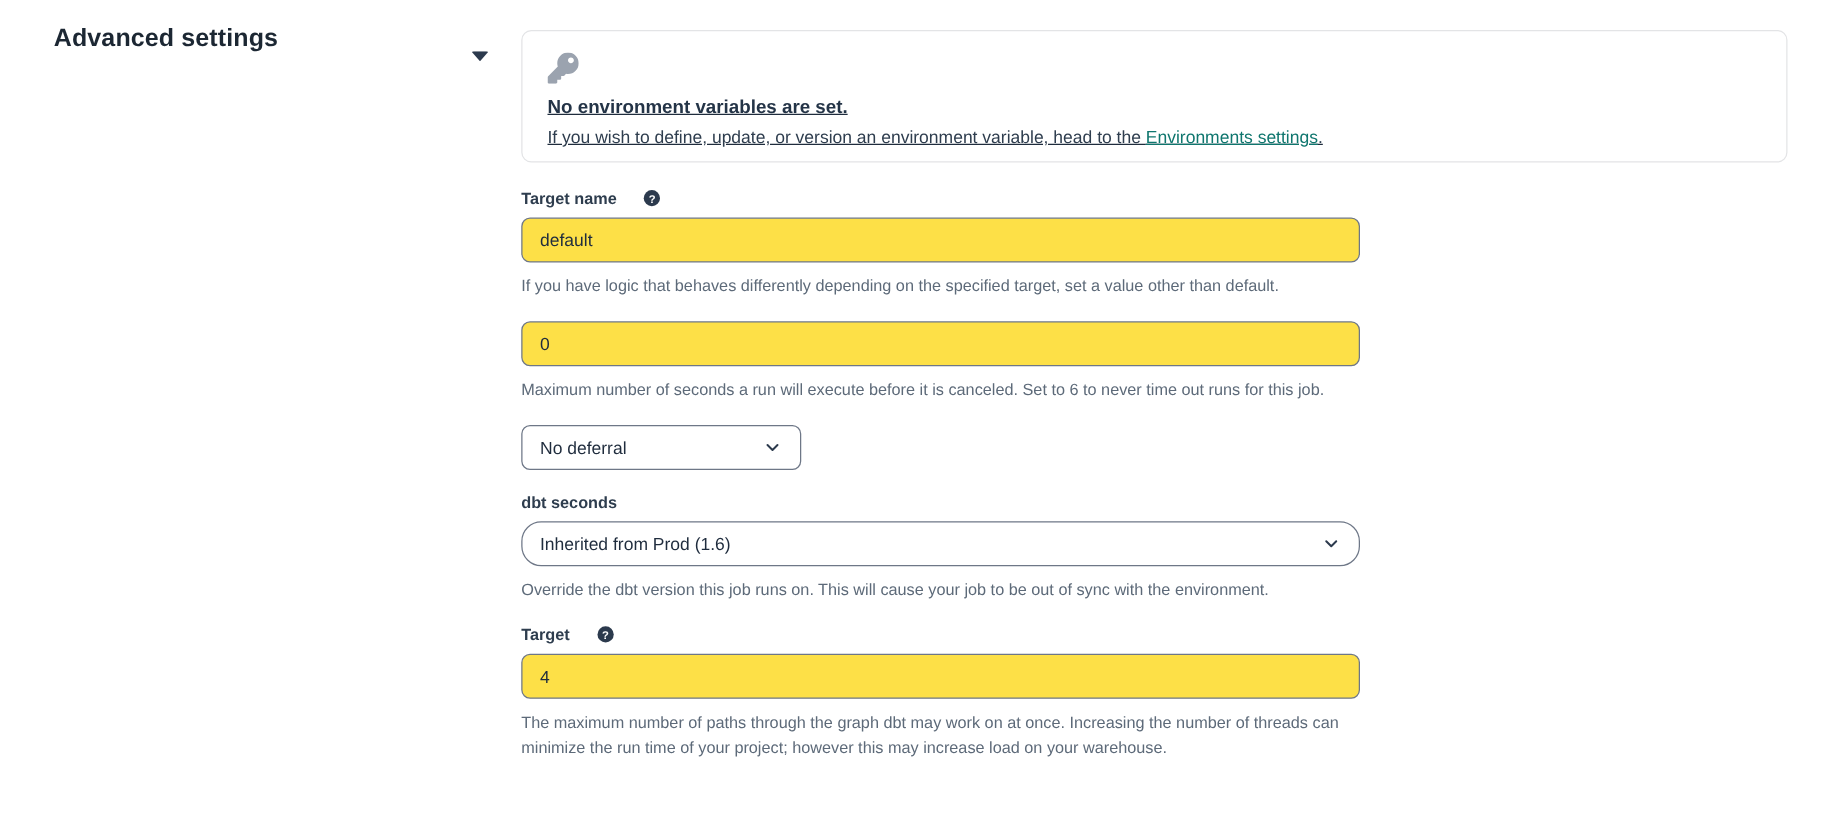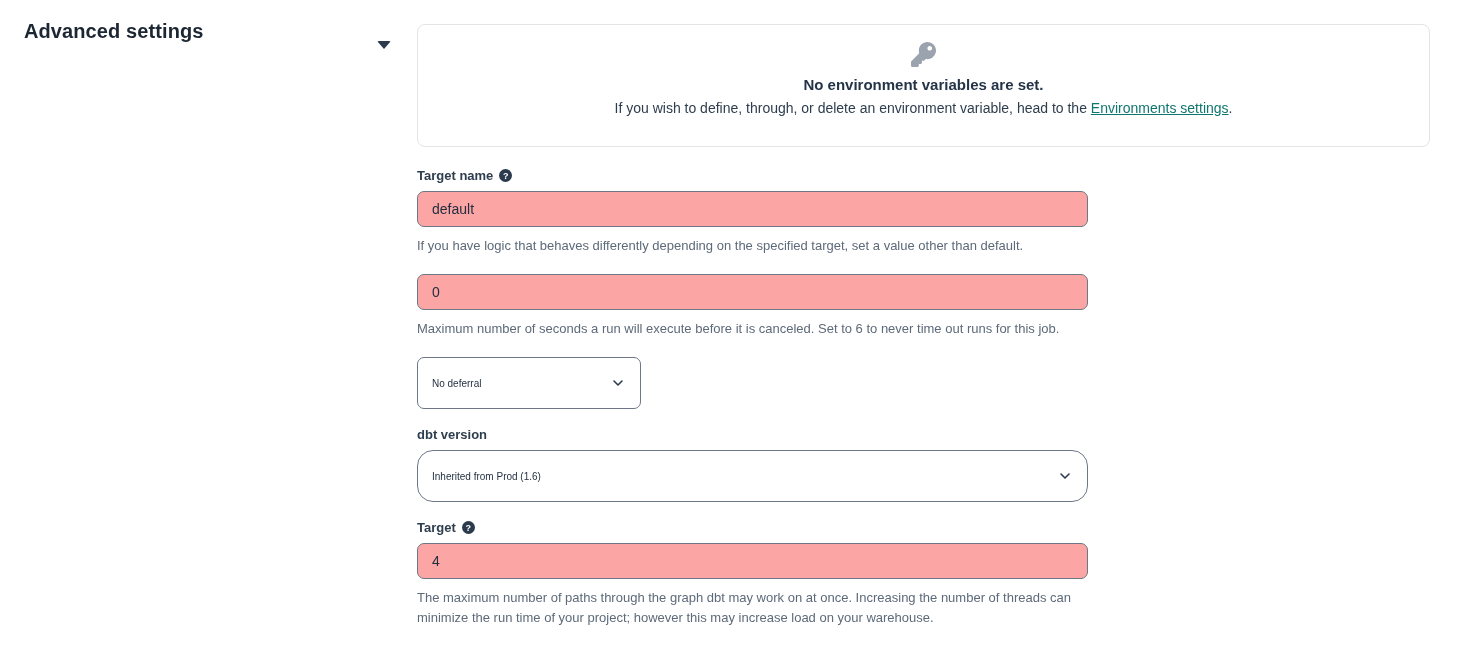--- a/index.html
+++ b/index.html
@@ -7,21 +7,21 @@
   body {
     font-family: "Liberation Sans", sans-serif;
     color: #1f2c3d;
     position: relative;
     overflow: hidden;
   }
 
   
   .left-header {
     position: absolute;
-    left: 24px;
+    left: 43px;
     top: 20px;
     width: 330px;
   }
   .page-title {
     font-size: 20px;
     font-weight: 700;
     color: #1c2733;
     letter-spacing: 0.1px;
   }
   .page-subtitle {
@@ -48,22 +48,23 @@
     top: 24px;
     width: 1013px;
   }
 
   
   .env-card {
     width: 100%;
     border: 1px solid #e3e4e6;
     border-radius: 8px;
     background: #ffffff;
-    text-align: center;
-    padding: 17px 20px 30px 20px;
+    text-align: left;
+    padding: 17px 20px 12px 20px;
+    text-decoration: underline;
   }
   .env-card .key-icon-wrap { display: inline-block; line-height: 0; }
   .env-card-title {
     margin-top: 5px;
     font-size: 15px;
     font-weight: 700;
     color: #243447;
   }
   .env-card-msg {
     margin-top: 7px;
@@ -78,21 +79,21 @@
 
   
   .form {
     width: 671px;
     margin-top: 21px;
   }
   .form-group { margin-bottom: 18px; }
   .label-row {
     display: flex;
     align-items: center;
-    gap: 6px;
+    gap: 22px;
     margin-bottom: 8px;
   }
   .field-label {
     font-size: 13px;
     font-weight: 700;
     color: #2e3d4e;
   }
   .help-icon {
     width: 13px; height: 13px;
     border-radius: 50%;
@@ -109,34 +110,34 @@
   }
   .text-input {
     width: 100%;
     height: 36px;
     border: 1px solid #6e7787;
     border-radius: 7px;
     padding: 0 14px;
     font-family: "Liberation Sans", sans-serif;
     font-size: 14px;
     color: #1f2c3d;
-    background: #fca5a5;
+    background: #fde047;
     outline: none;
     display: block;
   }
   .select-box {
-    height: 52px;
+    height: 36px;
     border: 1px solid #6e7787;
     border-radius: 7px;
     background: #ffffff;
     display: flex;
     align-items: center;
     justify-content: space-between;
     padding: 0 14px;
-    font-size: 10px;
+    font-size: 14px;
     color: #1f2c3d;
     cursor: pointer;
   }
   .select-box.narrow { width: 224px; }
   .select-box.full { width: 100%; border-radius: 16px; }
   .chevron-wrap { line-height: 0; }
   .helper-text {
     margin-top: 9px;
     font-size: 13px;
     line-height: 20px;
@@ -153,21 +154,21 @@
 
 <div class="main-col">
 
   <div class="env-card">
     <span class="key-icon-wrap">
       <svg width="25" height="25" viewBox="0 0 512 512" fill="#9ba3af" aria-hidden="true">
         <path d="M512 176.001C512 273.203 433.202 352 336 352c-11.22 0-22.19-1.062-32.827-3.069l-24.012 27.014A23.999 23.999 0 0 1 261.223 384H224v40c0 13.255-10.745 24-24 24h-40v40c0 13.255-10.745 24-24 24H24c-13.255 0-24-10.745-24-24v-78.059c0-6.365 2.529-12.47 7.029-16.971l161.802-161.802C163.108 213.814 160 195.271 160 176 160 78.798 238.797.001 335.999 0 433.488-.001 512 78.511 512 176.001zM336 128c0 26.51 21.49 48 48 48s48-21.49 48-48-21.49-48-48-48-48 21.49-48 48z"></path>
       </svg>
     </span>
     <div class="env-card-title">No environment variables are set.</div>
-    <div class="env-card-msg"><span>If you wish to define, through, or delete an environment variable, head to the </span><a class="env-link">Environments settings</a><span>.</span></div>
+    <div class="env-card-msg"><span>If you wish to define, update, or version an environment variable, head to the </span><a class="env-link">Environments settings</a><span>.</span></div>
   </div>
 
   <div class="form">
 
     <div class="form-group">
       <div class="label-row">
         <span class="field-label">Target name</span>
         <span class="help-icon">?</span>
       </div>
       <input class="text-input" type="text" value="default" style="">
@@ -185,30 +186,31 @@
         <span class="chevron-wrap">
           <svg width="16" height="16" viewBox="0 0 24 24" fill="none" stroke="#2c3a4d" stroke-width="2.4" stroke-linecap="round" stroke-linejoin="round">
               <polyline points="6 9 12 15 18 9"></polyline>
             </svg>
         </span>
       </div>
     </div>
 
     <div class="form-group">
       <div class="label-row">
-        <span class="field-label">dbt version</span>
+        <span class="field-label">dbt seconds</span>
       </div>
       <div class="select-box full" role="combobox">
         <span>Inherited from Prod (1.6)</span>
         <span class="chevron-wrap">
           <svg width="16" height="16" viewBox="0 0 24 24" fill="none" stroke="#2c3a4d" stroke-width="2.4" stroke-linecap="round" stroke-linejoin="round">
               <polyline points="6 9 12 15 18 9"></polyline>
             </svg>
         </span>
       </div>
+      <div class="helper-text">Override the dbt version this job runs on. This will cause your job to be out of sync with the environment.</div>
     </div>
 
     <div class="form-group">
       <div class="label-row">
         <span class="field-label">Target</span>
         <span class="help-icon">?</span>
       </div>
       <input class="text-input" type="text" value="4" style="">
       <div class="helper-text">The maximum number of paths through the graph dbt may work on at once. Increasing the number of threads can minimize the run time of your project; however this may increase load on your warehouse.</div>
     </div>

